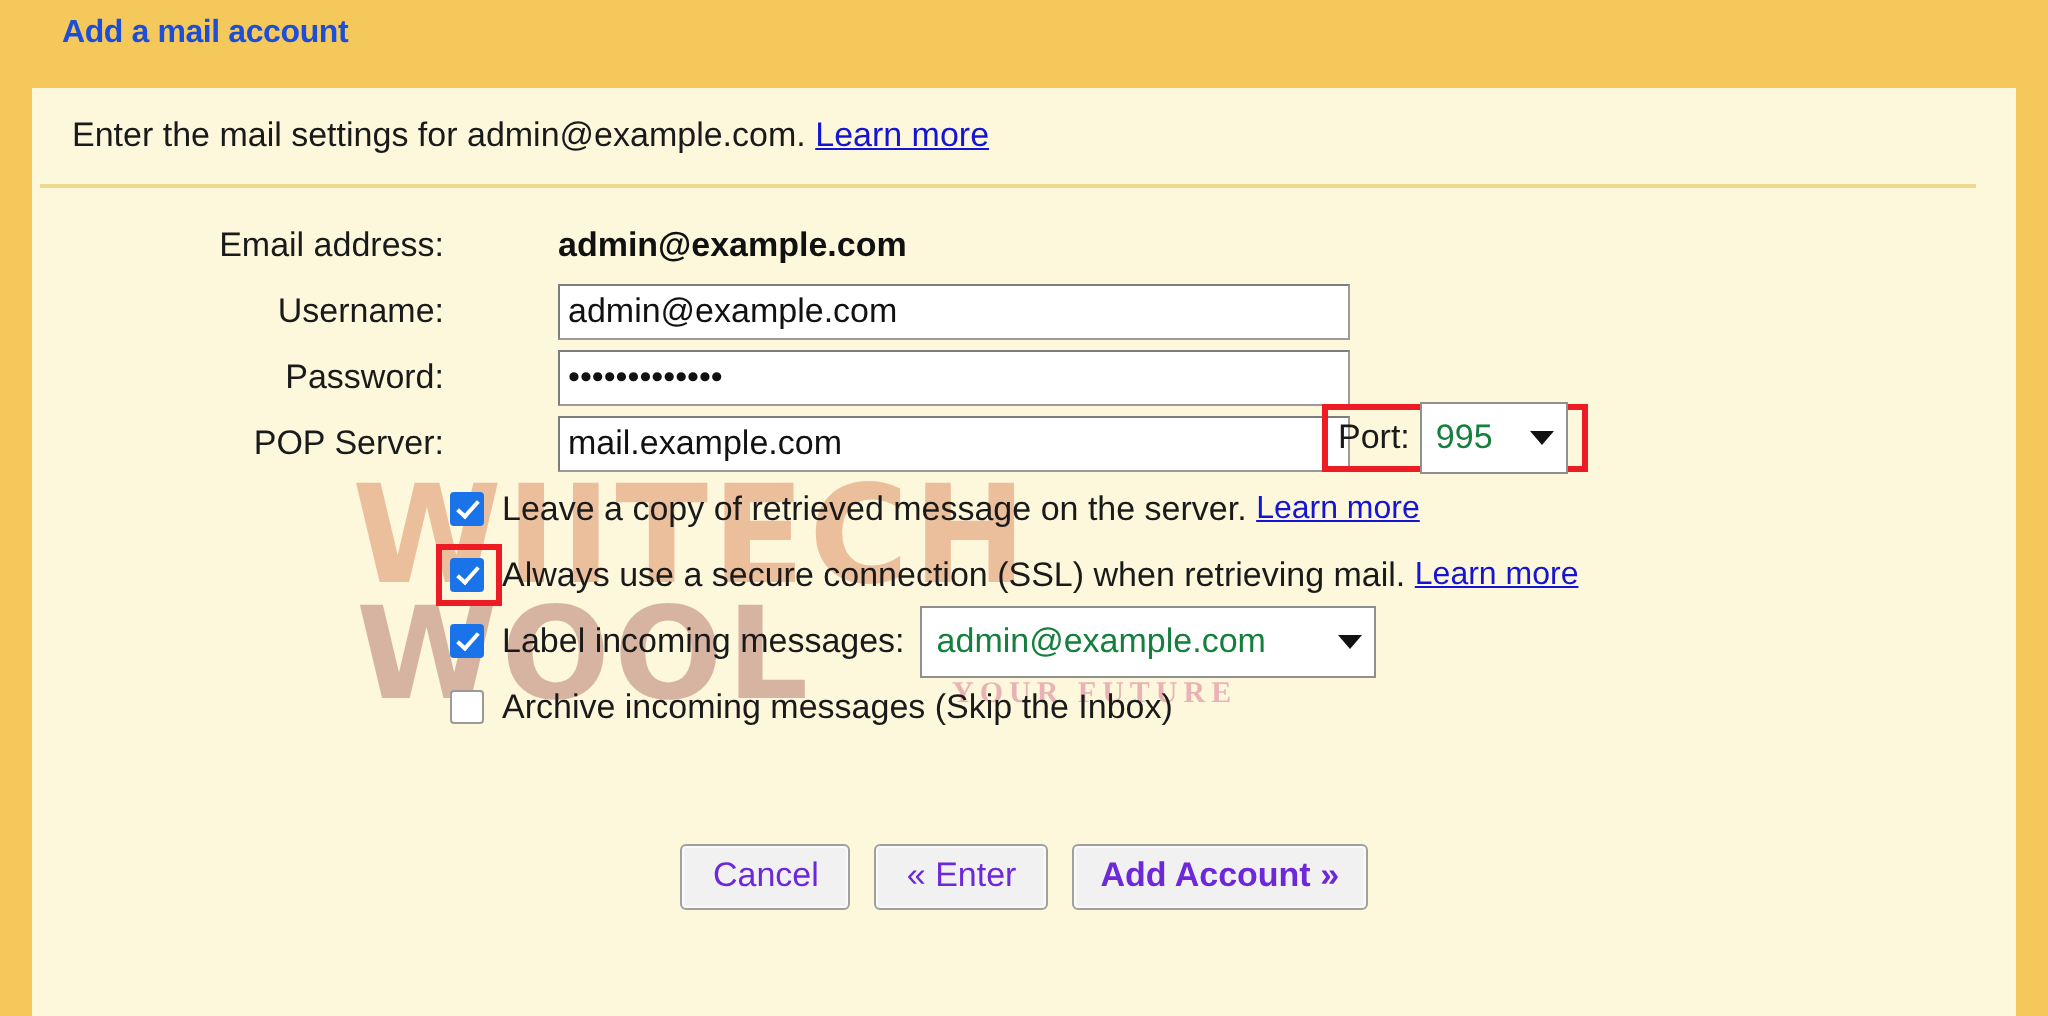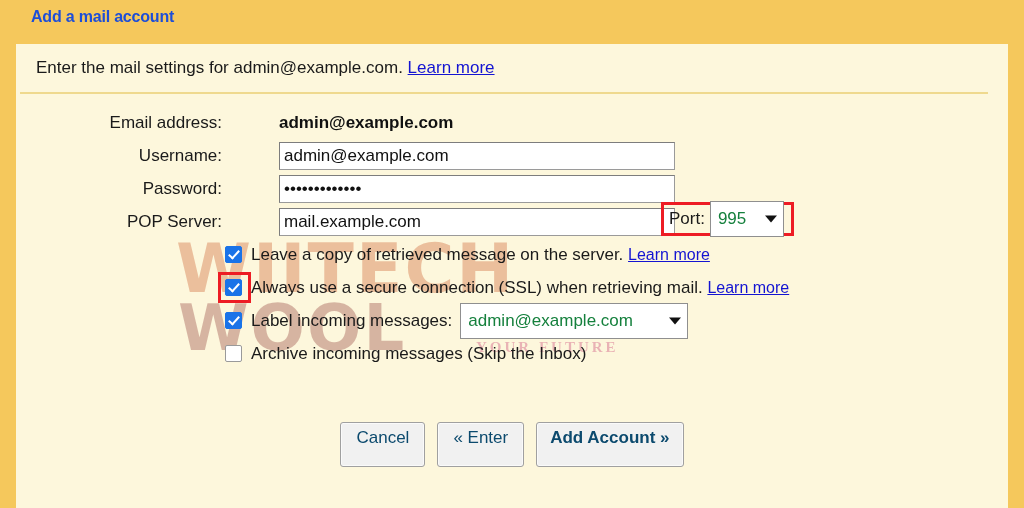--- a/index.html
+++ b/index.html
@@ -212,25 +212,25 @@
     position: absolute;
     left: 0; top: 378px;
     width: 992px;
     display: flex;
     justify-content: center;
     gap: 12px;
   }
   .btn {
     font-family: "Liberation Sans", sans-serif;
     font-size: 17px;
-    color: #0c4a6e;
+    color: #6d28d9;
     background: #F1F1F1;
     border: 1px solid #A0A0A0;
     border-radius: 3px;
-    padding: 5px 15px 18px;
+    padding: 5px 15px 6px;
     cursor: pointer;
     white-space: nowrap;
     box-shadow: inset 0 0 0 1px #fafafa;
   }
   .btn.primary { font-weight: bold; padding-left: 13px; padding-right: 13px; }
 </style>
 </head>
 <body>
 
 <div id="root">

